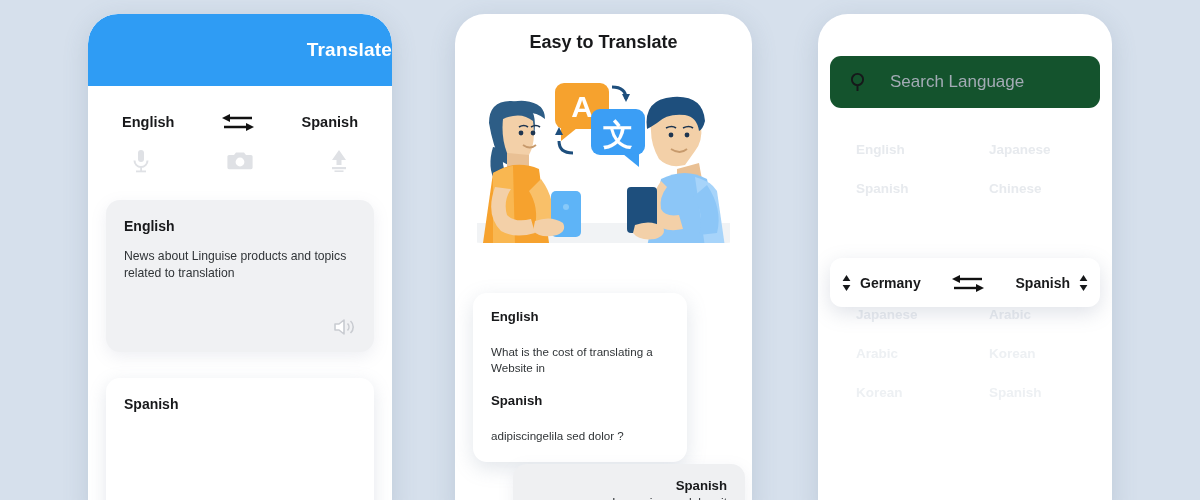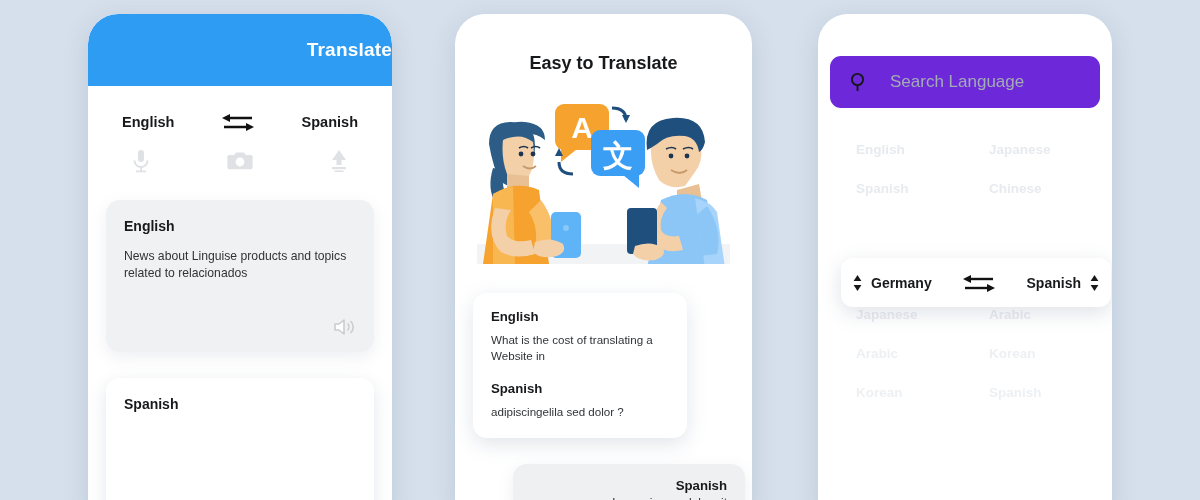--- a/index.html
+++ b/index.html
@@ -50,67 +50,67 @@
   #p1-card2 { height: 150px; }
 
   
   #phone2 {
     left: 455px; top: 14px; width: 297px; height: 500px;
     border-radius: 30px 30px 0 0;
     box-shadow: 0 6px 26px rgba(90,110,140,.20);
   }
   #p2-title {
     text-align: center; font-size: 18px; font-weight: bold;
-    color: #18191b; padding-top: 39px;
+    color: #18191b; padding-top: 18px;
   }
   #p2-illus {
     margin: 22px 0 0 0; height: 168px; width: 100%;
     border-radius: 0 0 26px 26px; overflow: hidden;
     background: #ffffff;
   }
   #p2-illus svg { display: block; width: 100%; height: 100%; }
 
   #p2-card1 {
     position: absolute; left: 18px; top: 279px; width: 214px;
     background: #fff; border-radius: 14px; padding: 16px 18px 18px 18px;
     box-shadow: 0 6px 20px rgba(120,135,160,.22);
   }
   #p2-card1 .h { font-size: 13.2px; font-weight: bold; color: #18191b; }
-  #p2-card1 .t { font-size: 11.6px; color: #303437; line-height: 1.35; margin-top: 8px; }
+  #p2-card1 .t { font-size: 11.6px; color: #303437; line-height: 1.35; margin-top: 20px; }
   #p2-card1 .h2 { font-size: 13.2px; font-weight: bold; color: #18191b; margin-top: 18px; }
 
   #p2-card2 {
     position: absolute; left: 58px; top: 450px; width: 232px;
     background: #eff0f2; border-radius: 14px; padding: 14px 18px 20px 18px;
     text-align: right; box-shadow: 0 5px 16px rgba(120,135,160,.13);
   }
   #p2-card2 .h { font-size: 13.2px; font-weight: bold; color: #18191b; }
   #p2-card2 .t { font-size: 12px; color: #303437; margin-top: 3px; }
 
   
   #phone3 {
     left: 818px; top: 14px; width: 294px; height: 500px;
     border-radius: 30px 30px 0 0;
     box-shadow: 0 6px 26px rgba(90,110,140,.20);
   }
   #p3-search {
-    margin: 42px 12px 0 12px; height: 52px; background: #6d28d9;
+    margin: 42px 12px 0 12px; height: 52px; background: #14532d;
     border-radius: 11px; display: flex; align-items: center; padding: 4px 18px;
   }
   #p3-search .sicon { width: 22px; height: 22px; flex: 0 0 auto; }
   #p3-search .stext { margin-left: 20px; font-size: 17px; color: #a3abb5; }
 
   #p3-list { margin-top: 34px; padding: 0 14px; }
   .lrow { display: flex; margin-bottom: 24px; }
   .lrow .lcell { width: 50%; font-size: 13.5px; font-weight: bold; color: #e7eaee; padding-left: 24px; }
   .lrow.faint .lcell { color: #e9ecf0; }
   .lrow.faint2 .lcell { color: #edf0f3; }
 
   #p3-select {
-    position: absolute; left: 23px; top: 244px; width: 270px; height: 49px;
+    position: absolute; left: 12px; top: 244px; width: 270px; height: 49px;
     background: #fff; border-radius: 12px;
     box-shadow: 0 6px 20px rgba(110,125,150,.22);
     display: flex; align-items: center; padding: 0 12px;
   }
   #p3-select .stepper { width: 9px; height: 20px; flex: 0 0 auto; }
   #p3-select .sv { font-size: 14px; font-weight: bold; color: #18191b; }
   #p3-select .swapwrap { flex: 1; display: flex; justify-content: center; }
   .sp-l { margin-left: 9px; }
   .sp-r { margin-right: 9px; }
 </style>
@@ -159,21 +159,21 @@
         <svg viewBox="0 0 26 26" fill="#dfe1e5">
           <path d="M13 2 L20 12 H15.5 V17 H10.5 V12 H6 Z"></path>
           <rect x="6" y="19" width="14" height="2.2"></rect>
           <rect x="8.5" y="22.4" width="9" height="1.6"></rect>
         </svg>
       </div>
     </div>
 
     <div class="card grey" id="p1-card1">
       <div class="c-title">English</div>
-      <div class="c-body">News about Linguise products and topics related to relacionados</div>
+      <div class="c-body">News about Linguise products and topics related to translation</div>
       <div class="spk">
         <svg viewBox="0 0 24 22" fill="none" stroke="#c9ccd1" stroke-width="1.6">
           <path d="M3 8h4l5-4v14l-5-4H3z" fill="#ffffff" stroke="#c9ccd1" stroke-linejoin="round"></path>
           <path d="M15.5 7.5a5 5 0 0 1 0 7"></path>
           <path d="M18.5 5a8 8 0 0 1 0 12"></path>
         </svg>
       </div>
     </div>
 
     <div class="card white" id="p1-card2">

